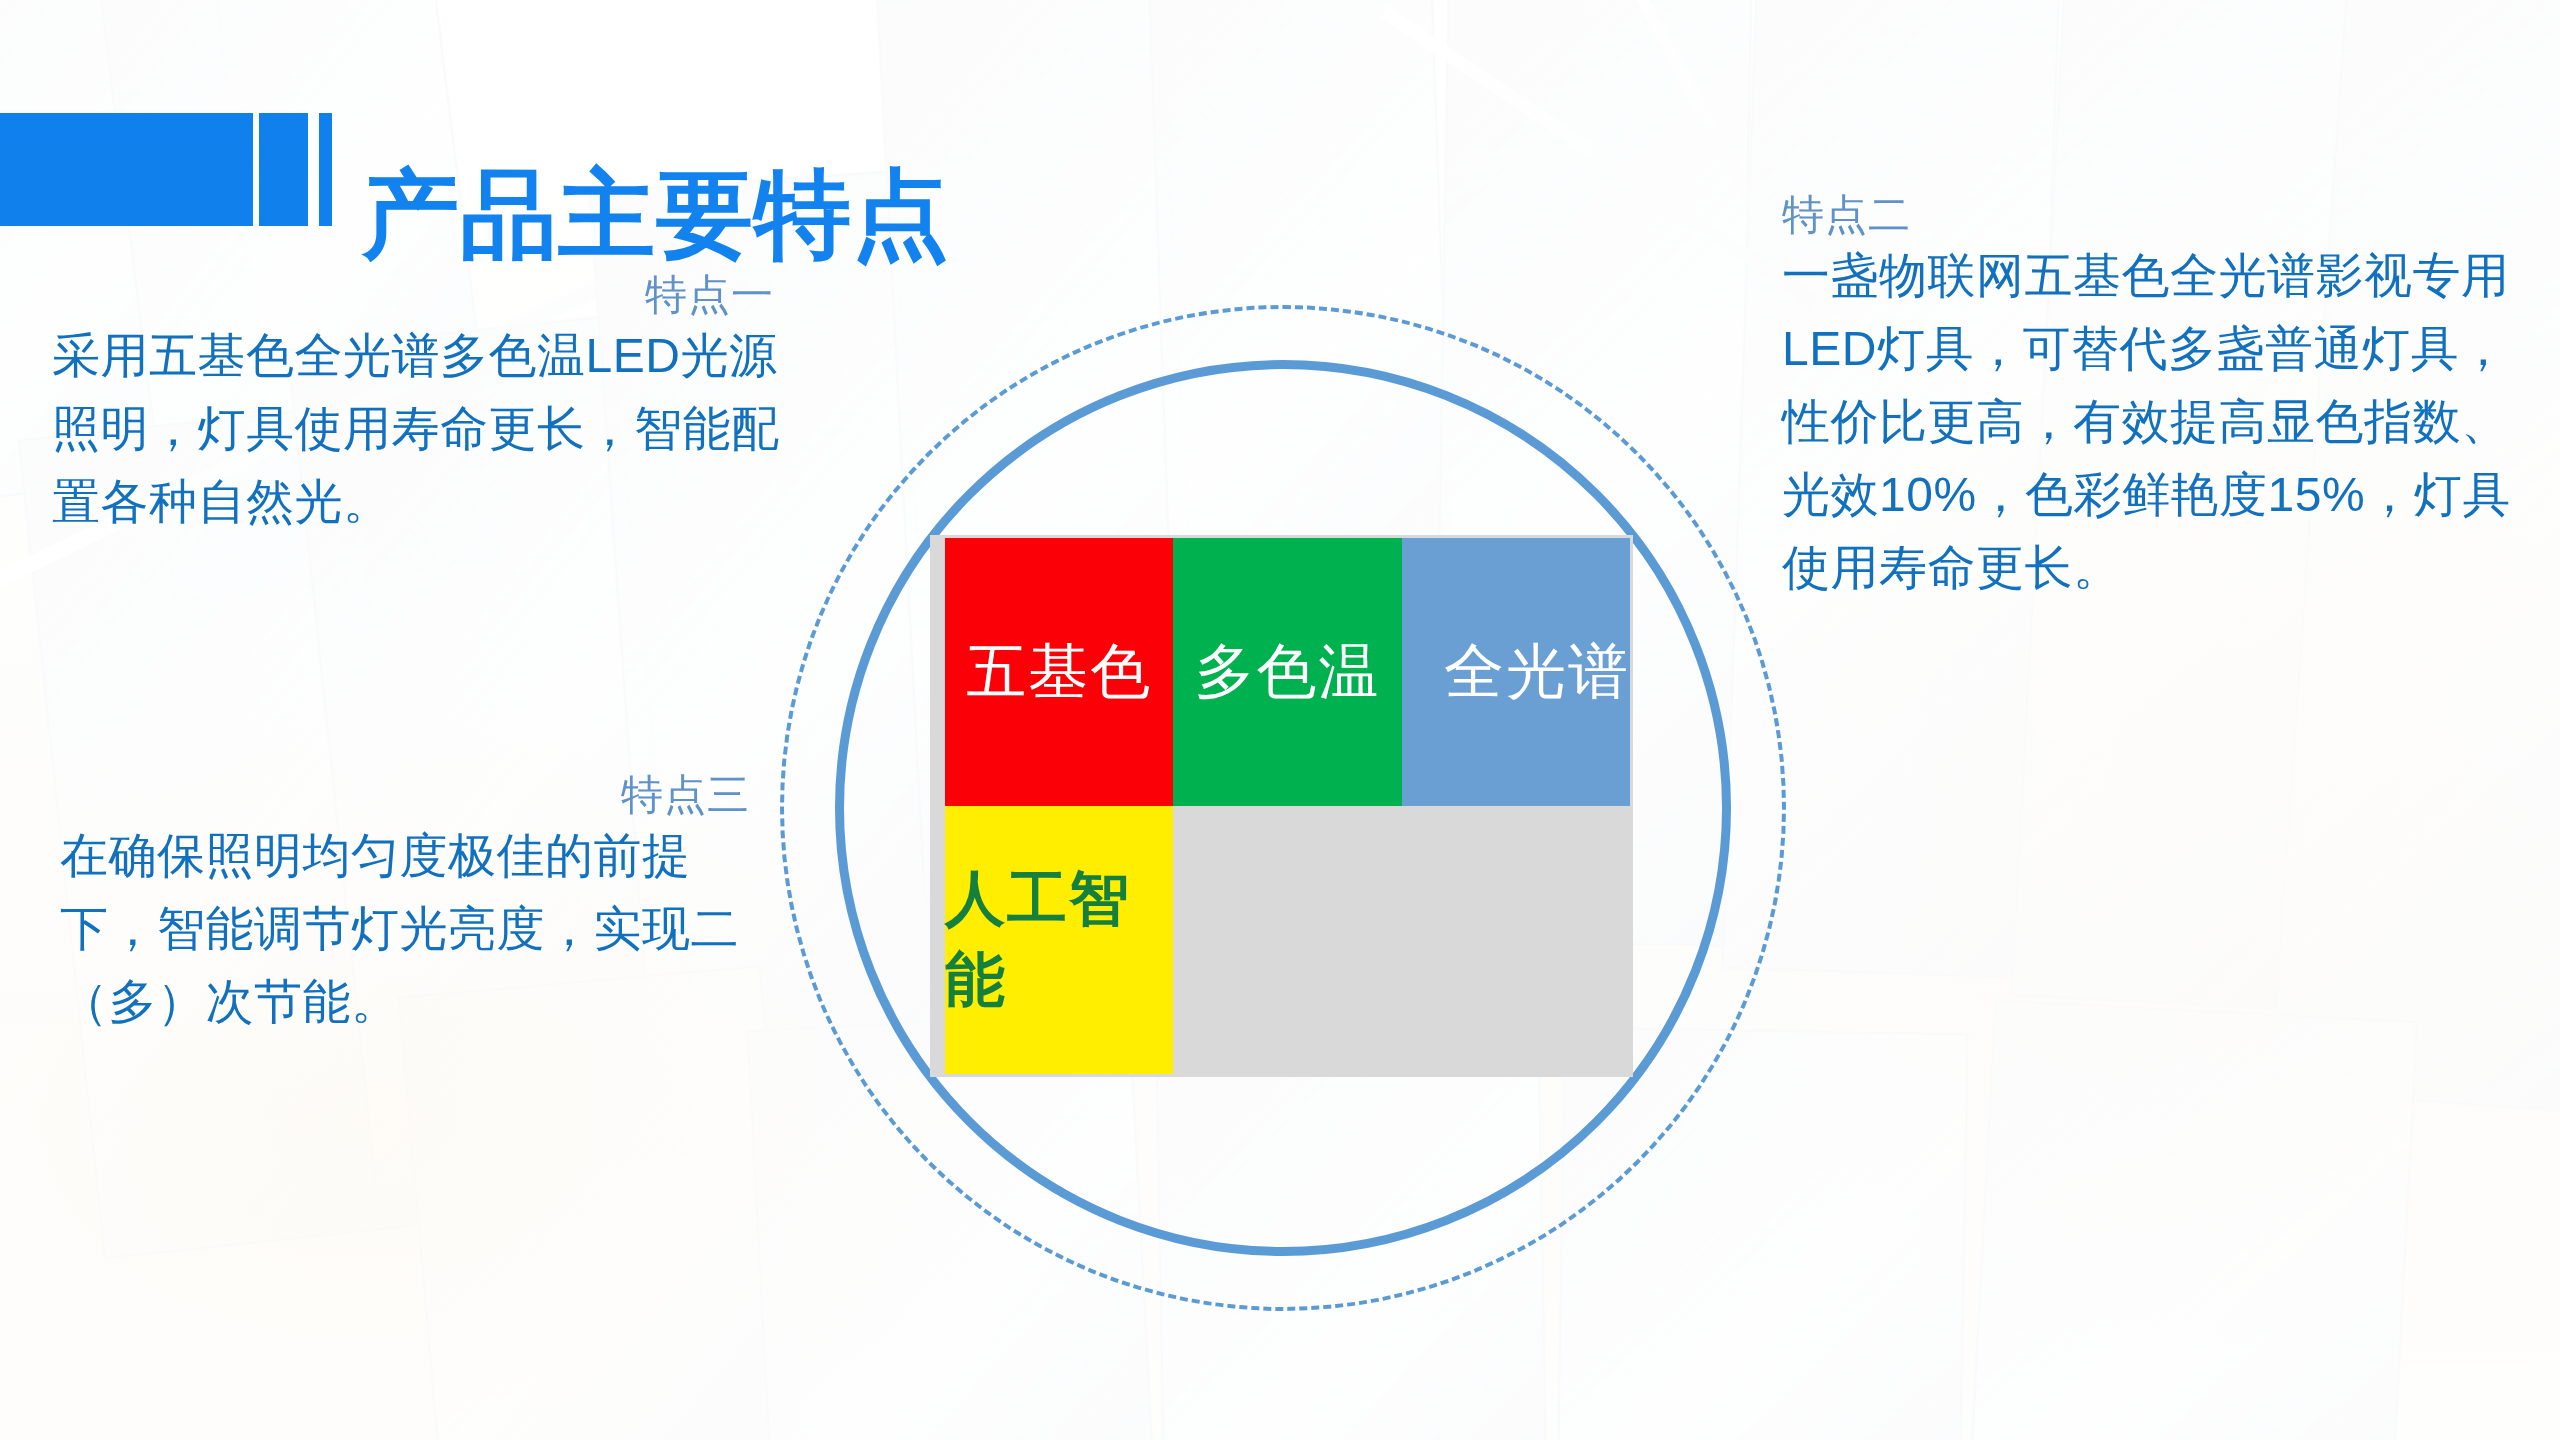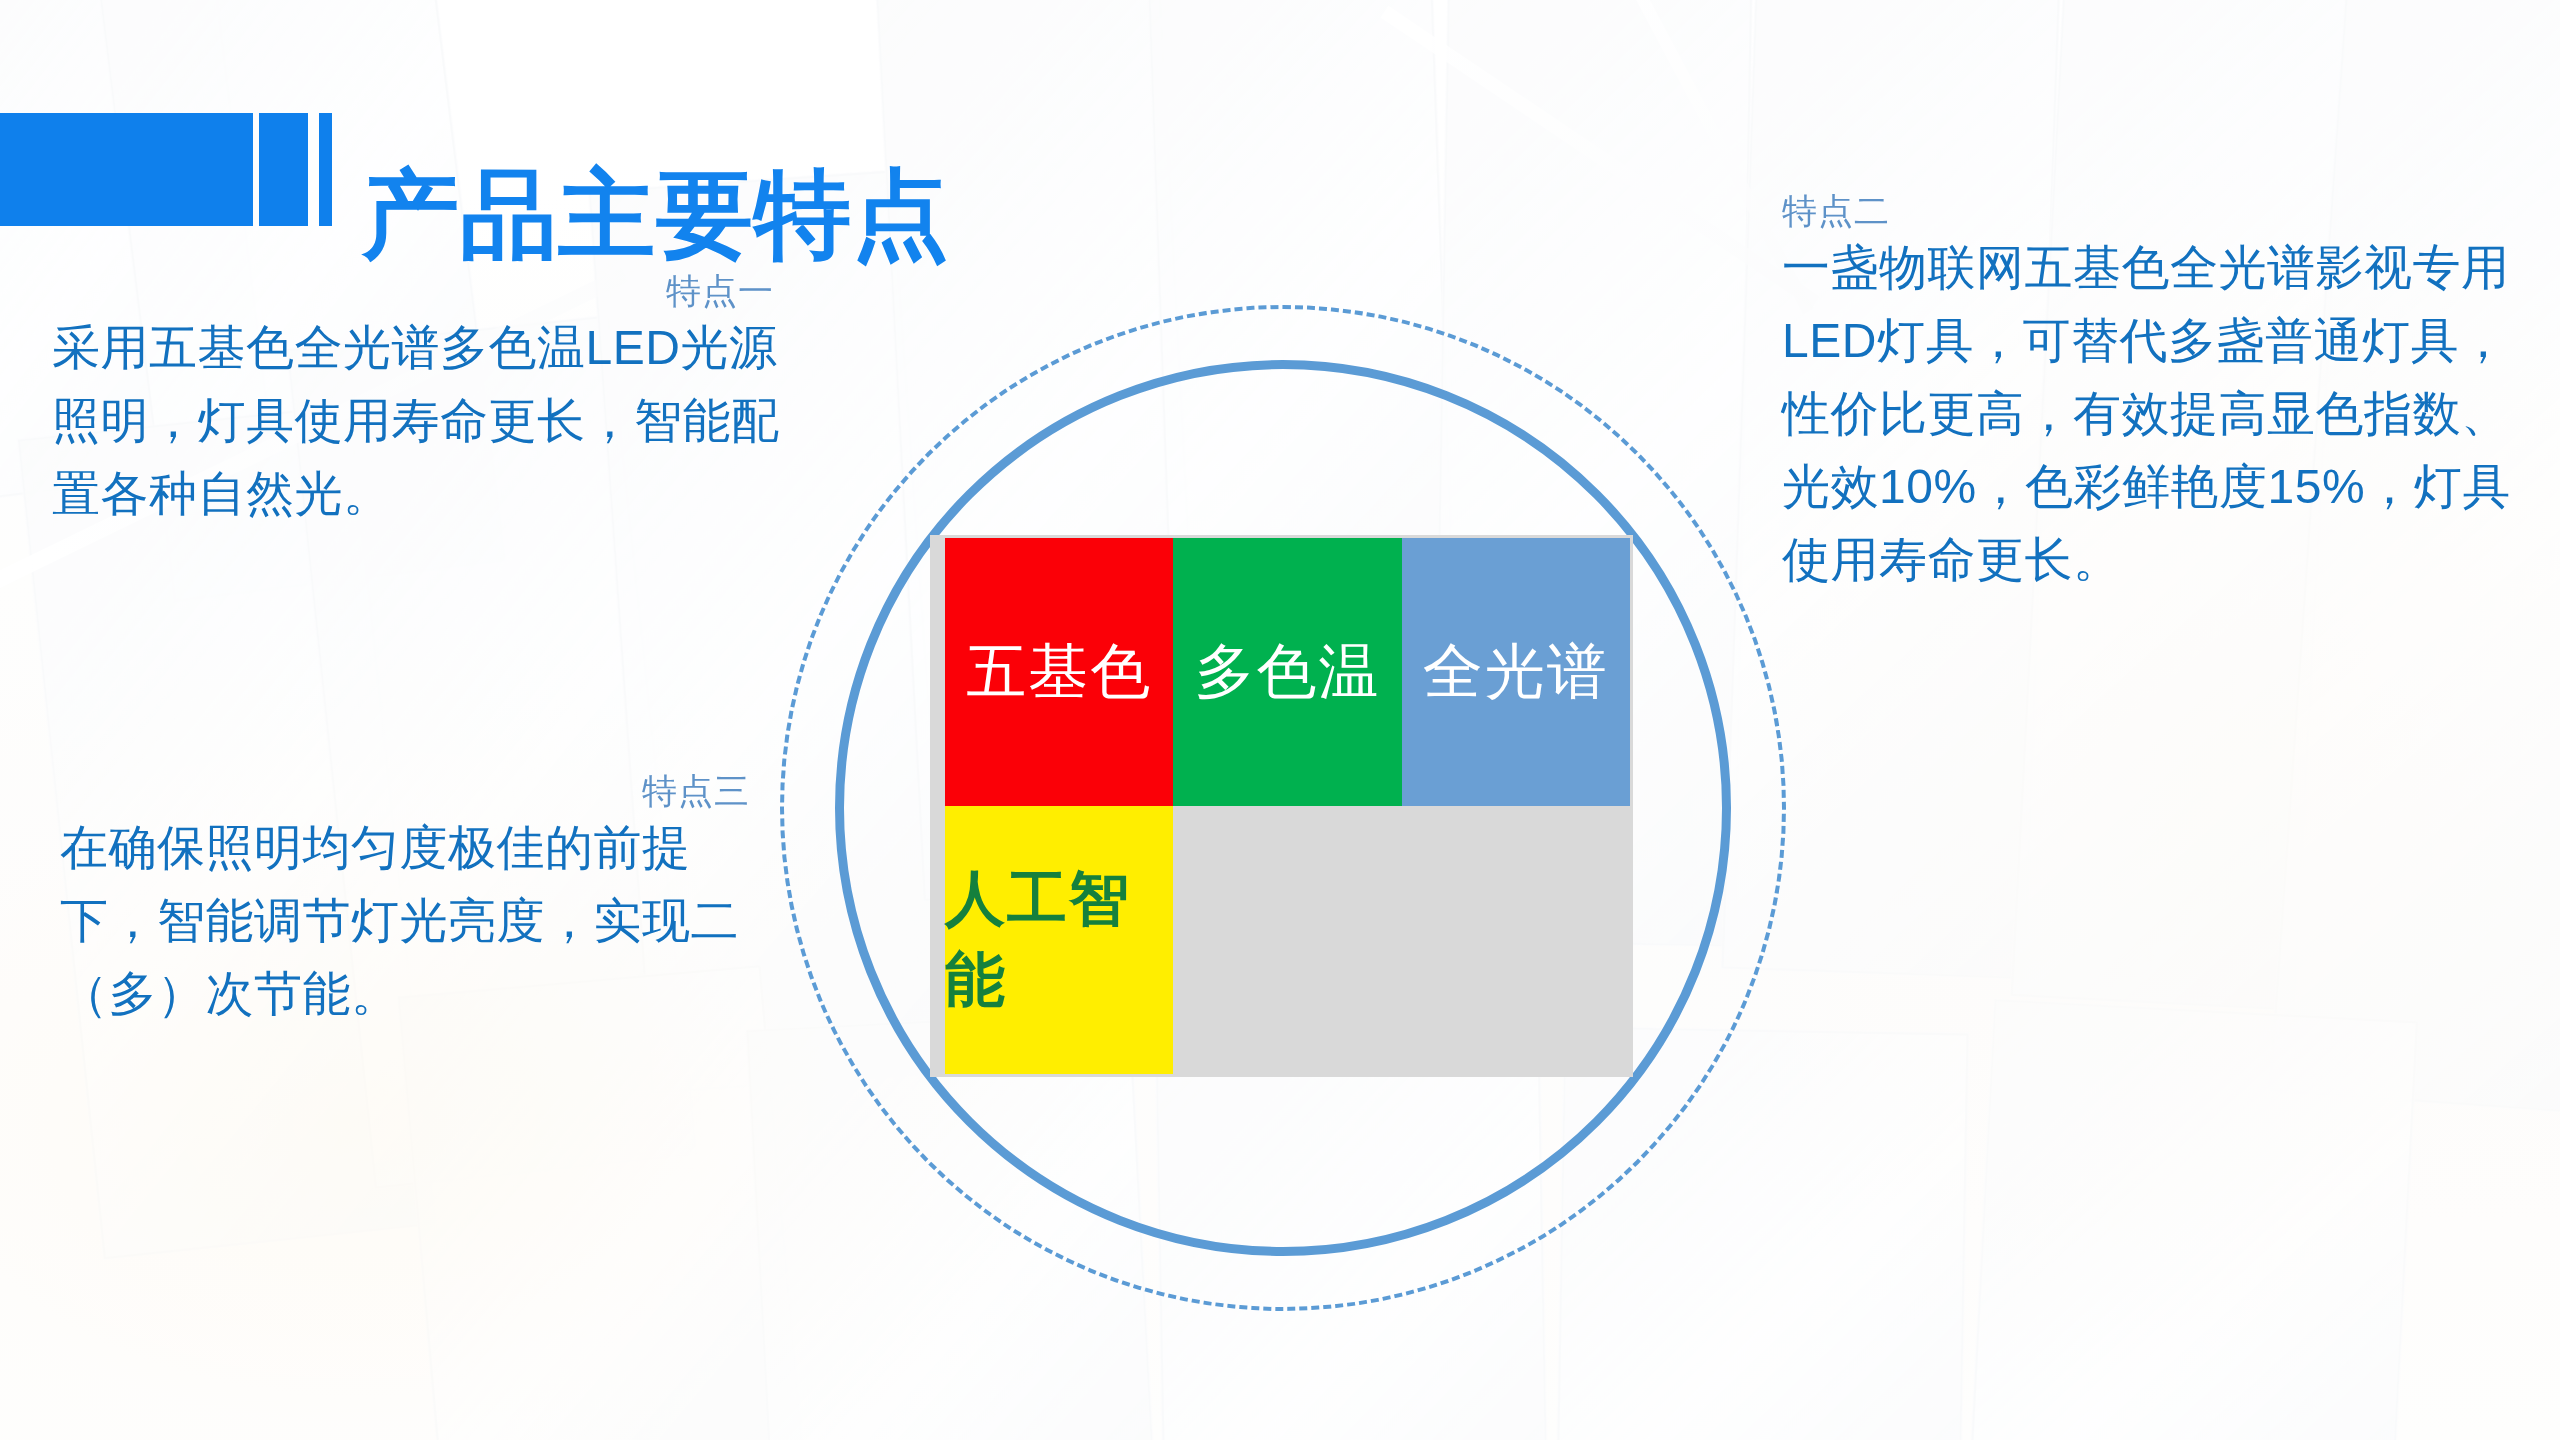--- a/index.html
+++ b/index.html
@@ -58,21 +58,21 @@
     color:#1283ee;
     letter-spacing:1px;
     line-height:1.12;
     white-space:nowrap;
   }
 
   
   .feature { position:absolute; }
   .feature-label {
     color:#5e92c8;
-    font-size:35px;
+    font-size:42px;
     line-height:1.2;
     letter-spacing:1px;
   }
   .feature-body {
     color:#1271bf;
     font-size:48px;
     line-height:1.52;
     letter-spacing:0.5px;
   }
 
@@ -114,21 +114,21 @@
     display:flex;
     align-items:center;
     justify-content:center;
     font-size:60px;
     letter-spacing:2px;
     box-sizing:border-box;
   }
   .quad span { display:block; }
   #quad-wujise   { background:#fb0007; color:#ffffff; }
   #quad-duoseen  { background:#00b14f; color:#ffffff; }
-  #quad-quanguangpu { background:#6a9fd4; color:#ffffff; }
+  #quad-quanguangpu { background:#6a9fd4; color:#ffffff;justify-content:flex-end; }
   #quad-rengong { background:#ffee00; color:#15803d; font-weight:bold; }
 </style>
 </head>
 <body>
 
 <div id="slide">
 
   <div class="bg-layer">
     <div class="bg-base"></div>
 

